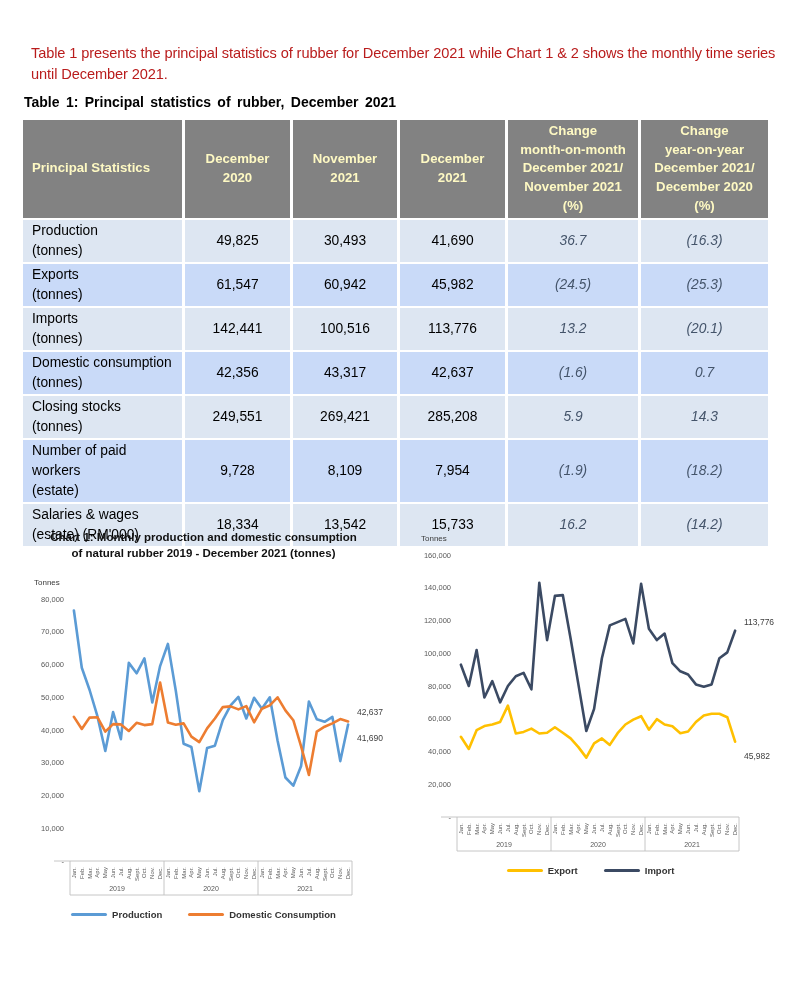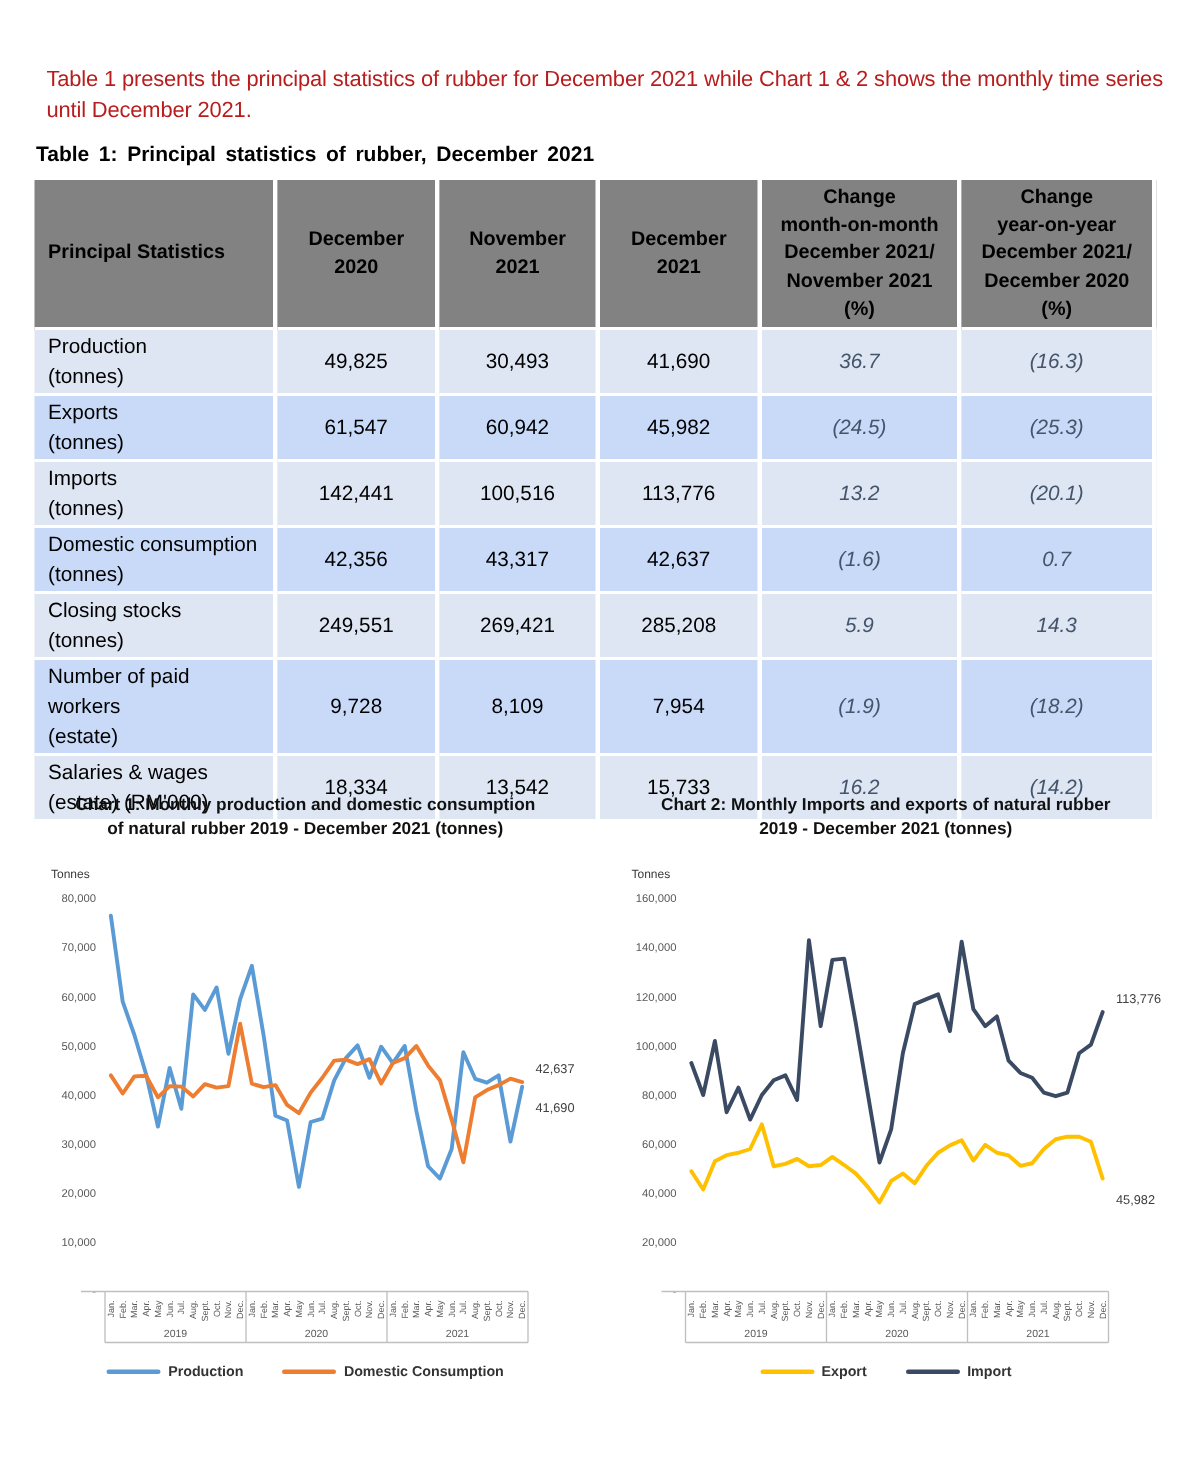--- a/index.html
+++ b/index.html
@@ -3,21 +3,21 @@
 <meta charset="utf-8">
 <style>
   html,body{margin:0;padding:0;background:#fff;}
   .page{position:relative;width:794px;height:983px;background:#fff;overflow:hidden;
         font-family:"Liberation Sans",sans-serif;color:#000;}
   .intro{position:absolute;top:28px;left:31px;width:760px;font-size:14.6px;line-height:1.5;
          color:#b91c1c;letter-spacing:-0.1px;}
   .table-title{position:absolute;top:94px;left:24px;font-size:14px;font-weight:bold;word-spacing:2.5px;}
   table.stats{position:absolute;top:120px;left:23px;width:748px;border-collapse:separate;
               border-spacing:0;table-layout:fixed;}
-  table.stats th{background:var(--header-bg,#828282);color:#000000;font-weight:bold;font-size:13.2px;
+  table.stats th{background:var(--header-bg,#828282);color:#fef9c3;font-weight:bold;font-size:13.2px;
                  line-height:1.42;text-align:center;vertical-align:middle;height:91px;padding:2px 5px;
                  border-right:3px solid #fff;border-bottom:2px solid #fff;white-space:pre-line;}
   table.stats th.first{text-align:left;padding-left:9px;}
   table.stats td{font-size:13.8px;line-height:1.45;text-align:center;vertical-align:middle;height:39px;
                  padding:1px 6px;border-right:3px solid #fff;border-bottom:2px solid #fff;white-space:pre-line;}
   table.stats td.label{text-align:left;padding-left:9px;}
   table.stats tr.light td{background:var(--row-light,#dde6f2);}
   table.stats tr.dark td{background:var(--row-dark,#c9daf8);}
   table.stats td.change{color:var(--change-text,#44546A);font-style:italic;}
   .charts{position:absolute;top:529px;left:0;width:794px;display:flex;}
@@ -208,22 +208,20 @@
             <span class="swatch" style="background: rgb(91, 155, 213);"></span>
             <span>Production</span>
           </span>
           <span class="item">
             <span class="swatch" style="background: rgb(237, 125, 49);"></span>
             <span>Domestic Consumption</span>
           </span>
         </div>
     </div>
     <div class="chart c2">
-      <div class="chart-title">Chart 2: Monthly Imports and exports of natural rubber
-2019 - December 2021 (tonnes)</div>
       <div>
           <svg width="375" height="330" viewBox="0 0 375 330">
             <text x="18" y="12" font-size="8" fill="#3b3b3b" text-anchor="start">Tonnes</text>
             <text x="48" y="28.5" font-size="7.5" fill="#595959" text-anchor="end">160,000</text>
             <text x="48" y="61.25" font-size="7.5" fill="#595959" text-anchor="end">140,000</text>
             <text x="48" y="94" font-size="7.5" fill="#595959" text-anchor="end">120,000</text>
             <text x="48" y="126.75" font-size="7.5" fill="#595959" text-anchor="end">100,000</text>
             <text x="48" y="159.5" font-size="7.5" fill="#595959" text-anchor="end">80,000</text>
             <text x="48" y="192.25" font-size="7.5" fill="#595959" text-anchor="end">60,000</text>
             <text x="48" y="225" font-size="7.5" fill="#595959" text-anchor="end">40,000</text>

